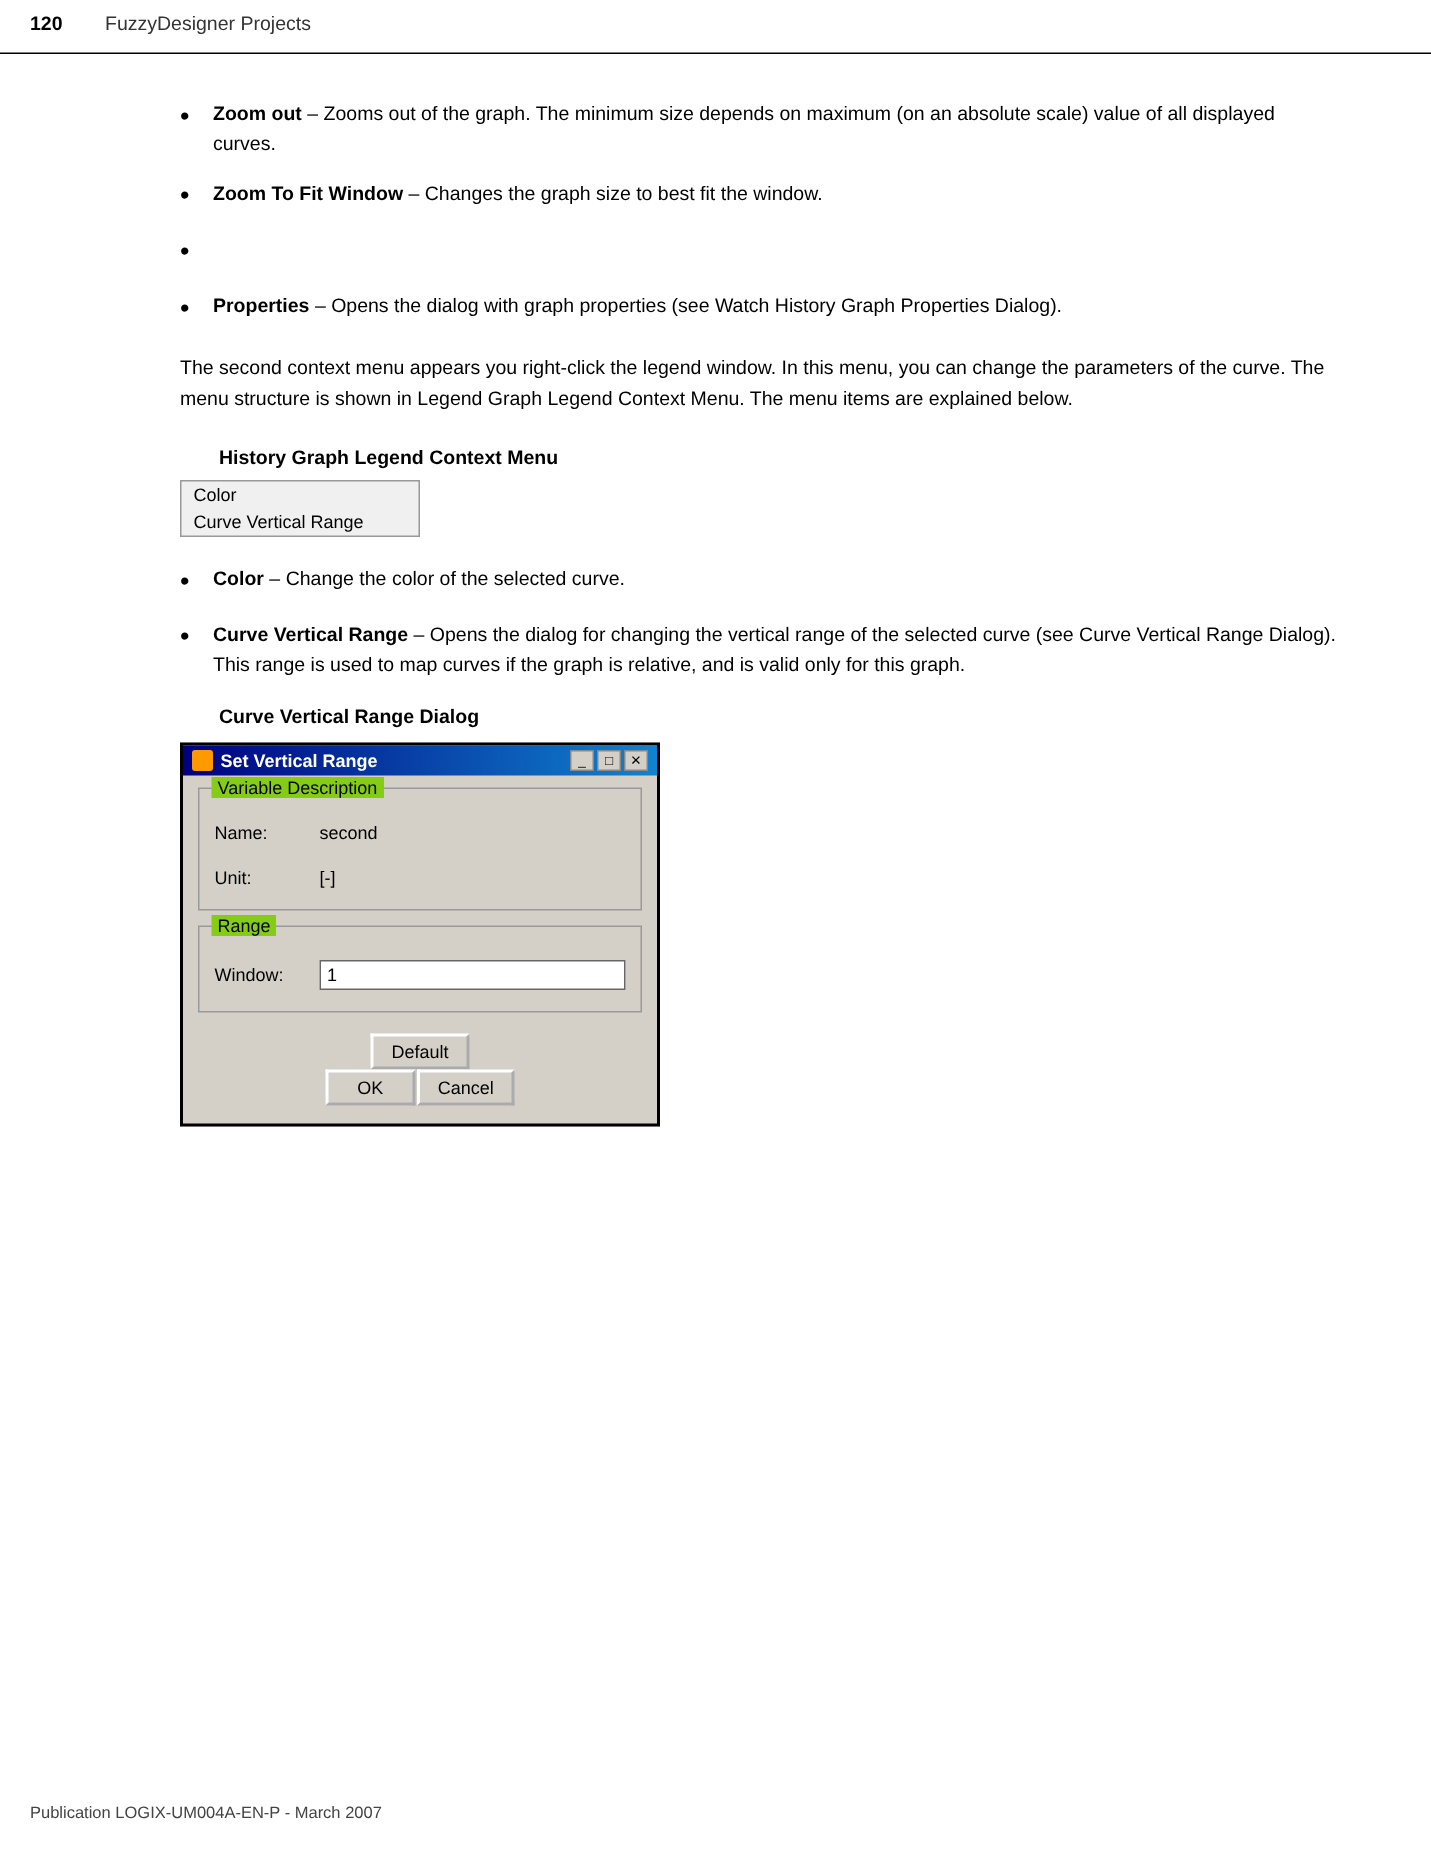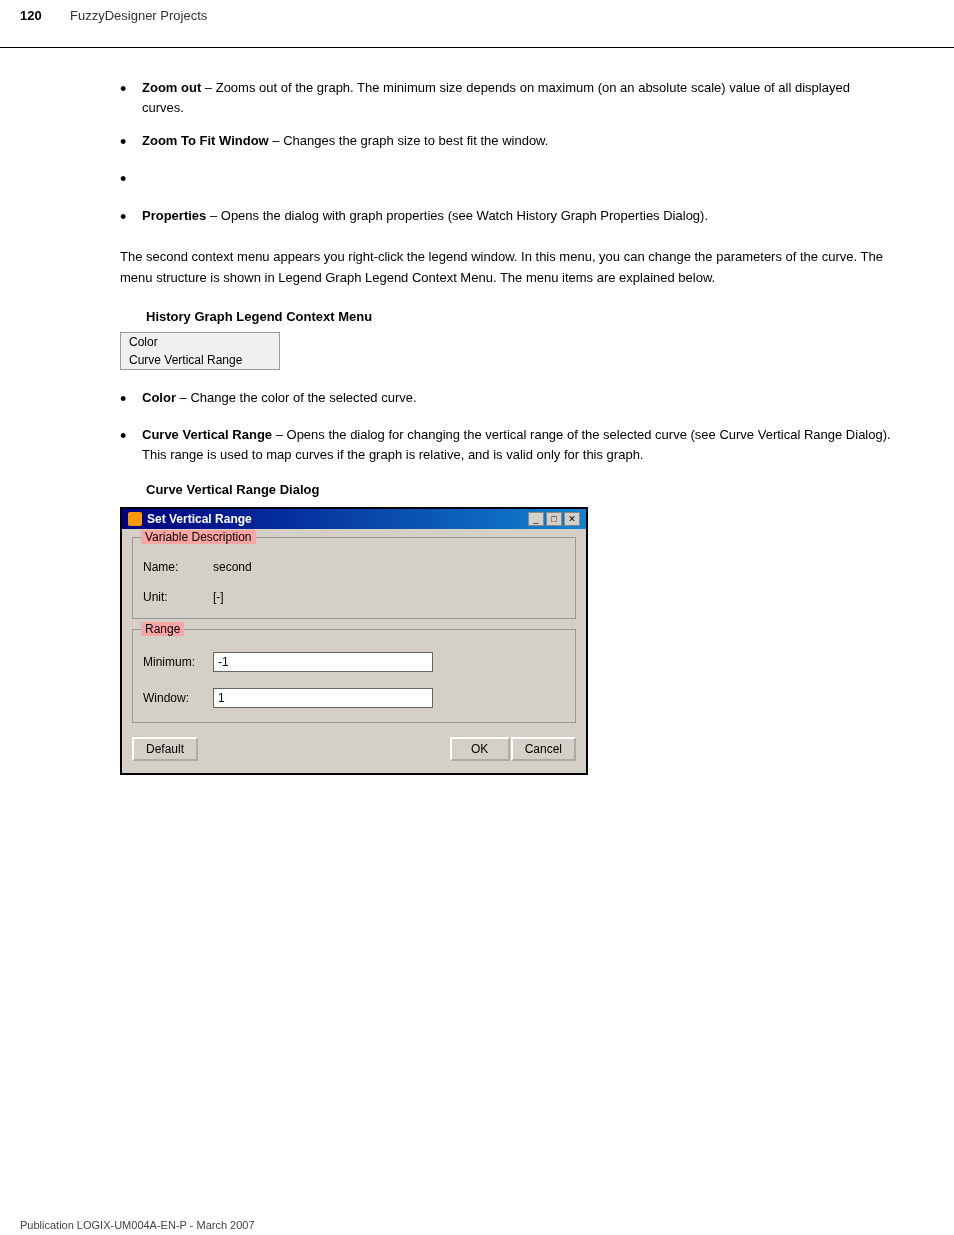--- a/index.html
+++ b/index.html
@@ -17,21 +17,21 @@
       width: 954px;
       min-height: 1235px;
       padding: 0;
       position: relative;
     }
 
     
     .header-bar {
       display: flex;
       align-items: flex-start;
-      padding: 8px 20px 24px 20px;
+      padding: 8px 20px 12px 20px;
       border-bottom: 1px solid #000;
     }
     .header-page-num {
       font-weight: bold;
       font-size: 13px;
       margin-right: 20px;
       min-width: 30px;
     }
     .header-title {
       font-size: 13px;
@@ -98,21 +98,21 @@
     }
 
     
     .dialog-wrapper {
       margin-top: 10px;
       margin-bottom: 20px;
     }
     .dialog-window {
       border: 2px solid #000;
       background: #d4d0c8;
-      width: 468px;
+      width: 320px;
       font-size: 12px;
     }
     .dialog-titlebar {
       background: linear-gradient(to right, #000080, #1084d0);
       color: #fff;
       padding: 3px 6px;
       display: flex;
       align-items: center;
       justify-content: space-between;
       font-size: 12px;
@@ -158,21 +158,21 @@
       border: 1px solid #999;
       background: #d4d0c8;
       margin-bottom: 10px;
       padding: 6px 10px 8px 10px;
       position: relative;
     }
     .dialog-group-legend {
       position: absolute;
       top: -8px;
       left: 8px;
-      background: #fca5a5;
+      background: #84cc16;
       padding: 0 4px;
       font-size: 12px;
     }
     .dialog-row {
       display: flex;
       align-items: center;
       margin-bottom: 6px;
       margin-top: 16px;
     }
     .dialog-label {
@@ -188,41 +188,41 @@
       background: #fff;
       border: 1px solid #666;
       padding: 1px 4px;
       font-size: 12px;
       width: 220px;
       height: 20px;
     }
     .dialog-buttons {
       display: flex;
       align-items: center;
-      justify-content: space-between;
       padding: 4px 0 2px 0;
+      flex-direction: column;
     }
     .dialog-btn {
       background: #d4d0c8;
       border: 2px outset #fff;
       padding: 3px 12px;
       font-size: 12px;
       cursor: pointer;
       min-width: 60px;
       text-align: center;
     }
     .dialog-btn-group {
       display: flex;
       gap: 1px;
     }
 
     
     .footer {
       position: absolute;
-      bottom: 4px;
+      bottom: 20px;
       left: 20px;
       font-size: 11px;
       color: #444;
     }
   </style>
 </head>
 <body>
 
 <div class="page-container">
 
@@ -333,24 +333,20 @@
             </div>
             <div class="dialog-row">
               <span class="dialog-label">Unit:</span>
               <span class="dialog-value">[-]</span>
             </div>
           </div>
 
           <div class="dialog-group">
             <span class="dialog-group-legend">Range</span>
             <div class="dialog-row">
-              <span class="dialog-label">Minimum:</span>
-              <input class="dialog-input" type="text" value="-1" style="">
-            </div>
-            <div class="dialog-row">
               <span class="dialog-label">Window:</span>
               <input class="dialog-input" type="text" value="1" style="">
             </div>
           </div>
 
           <div class="dialog-buttons">
             <button class="dialog-btn">Default</button>
             <div class="dialog-btn-group">
               <button class="dialog-btn">OK</button>
               <button class="dialog-btn">Cancel</button>

